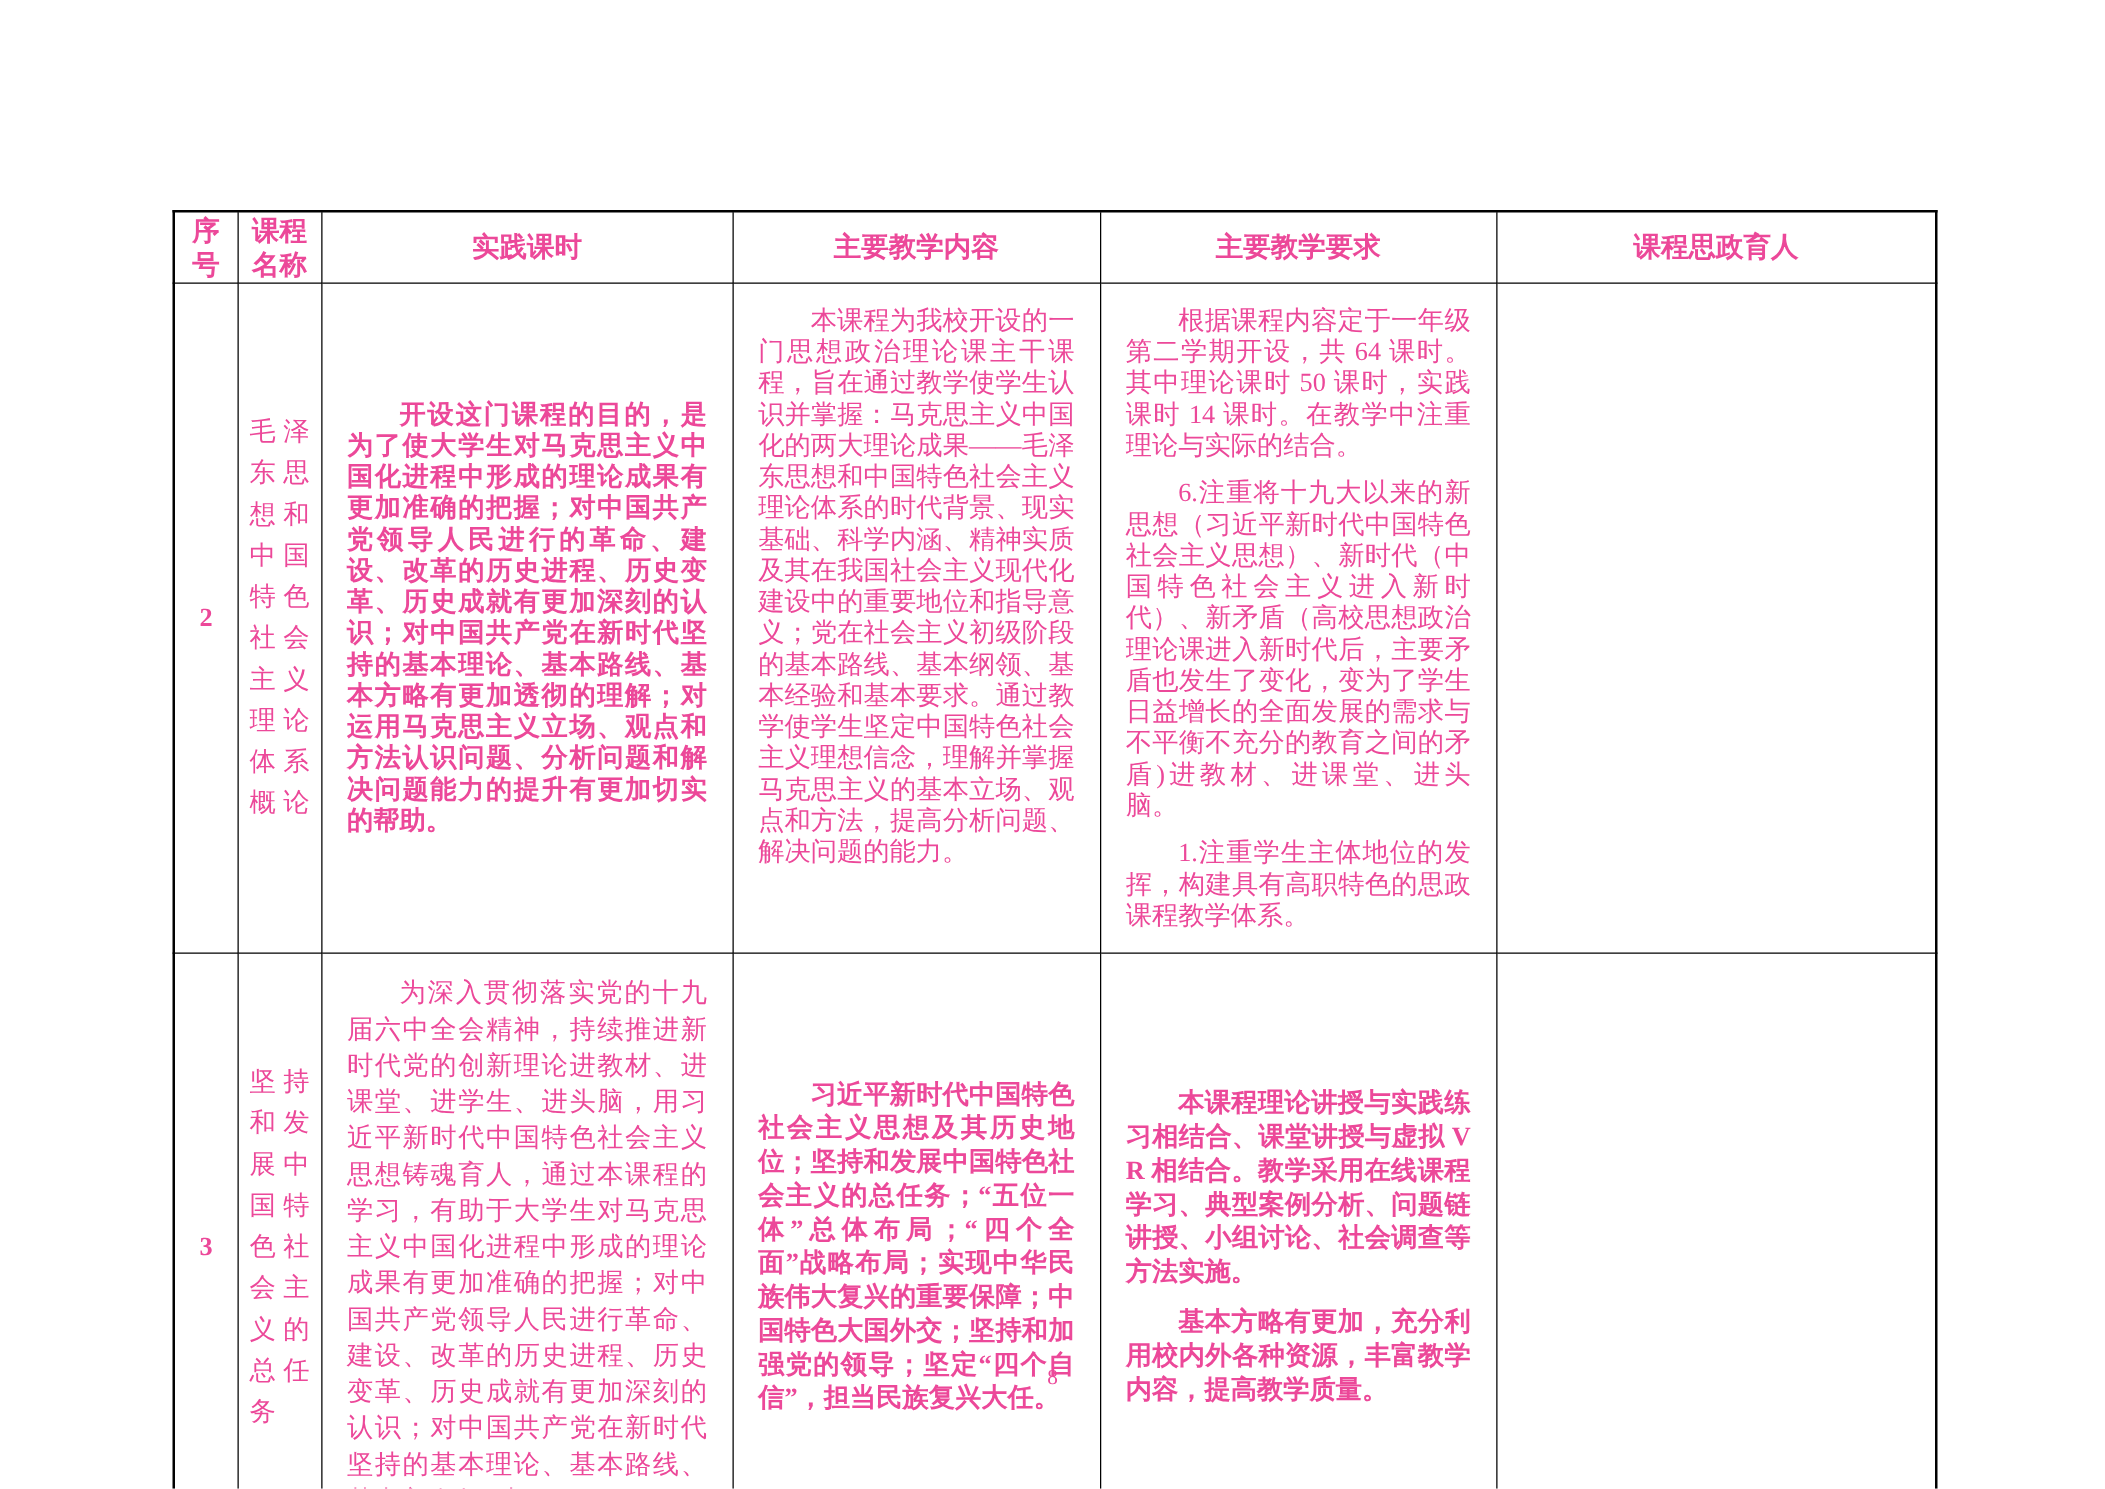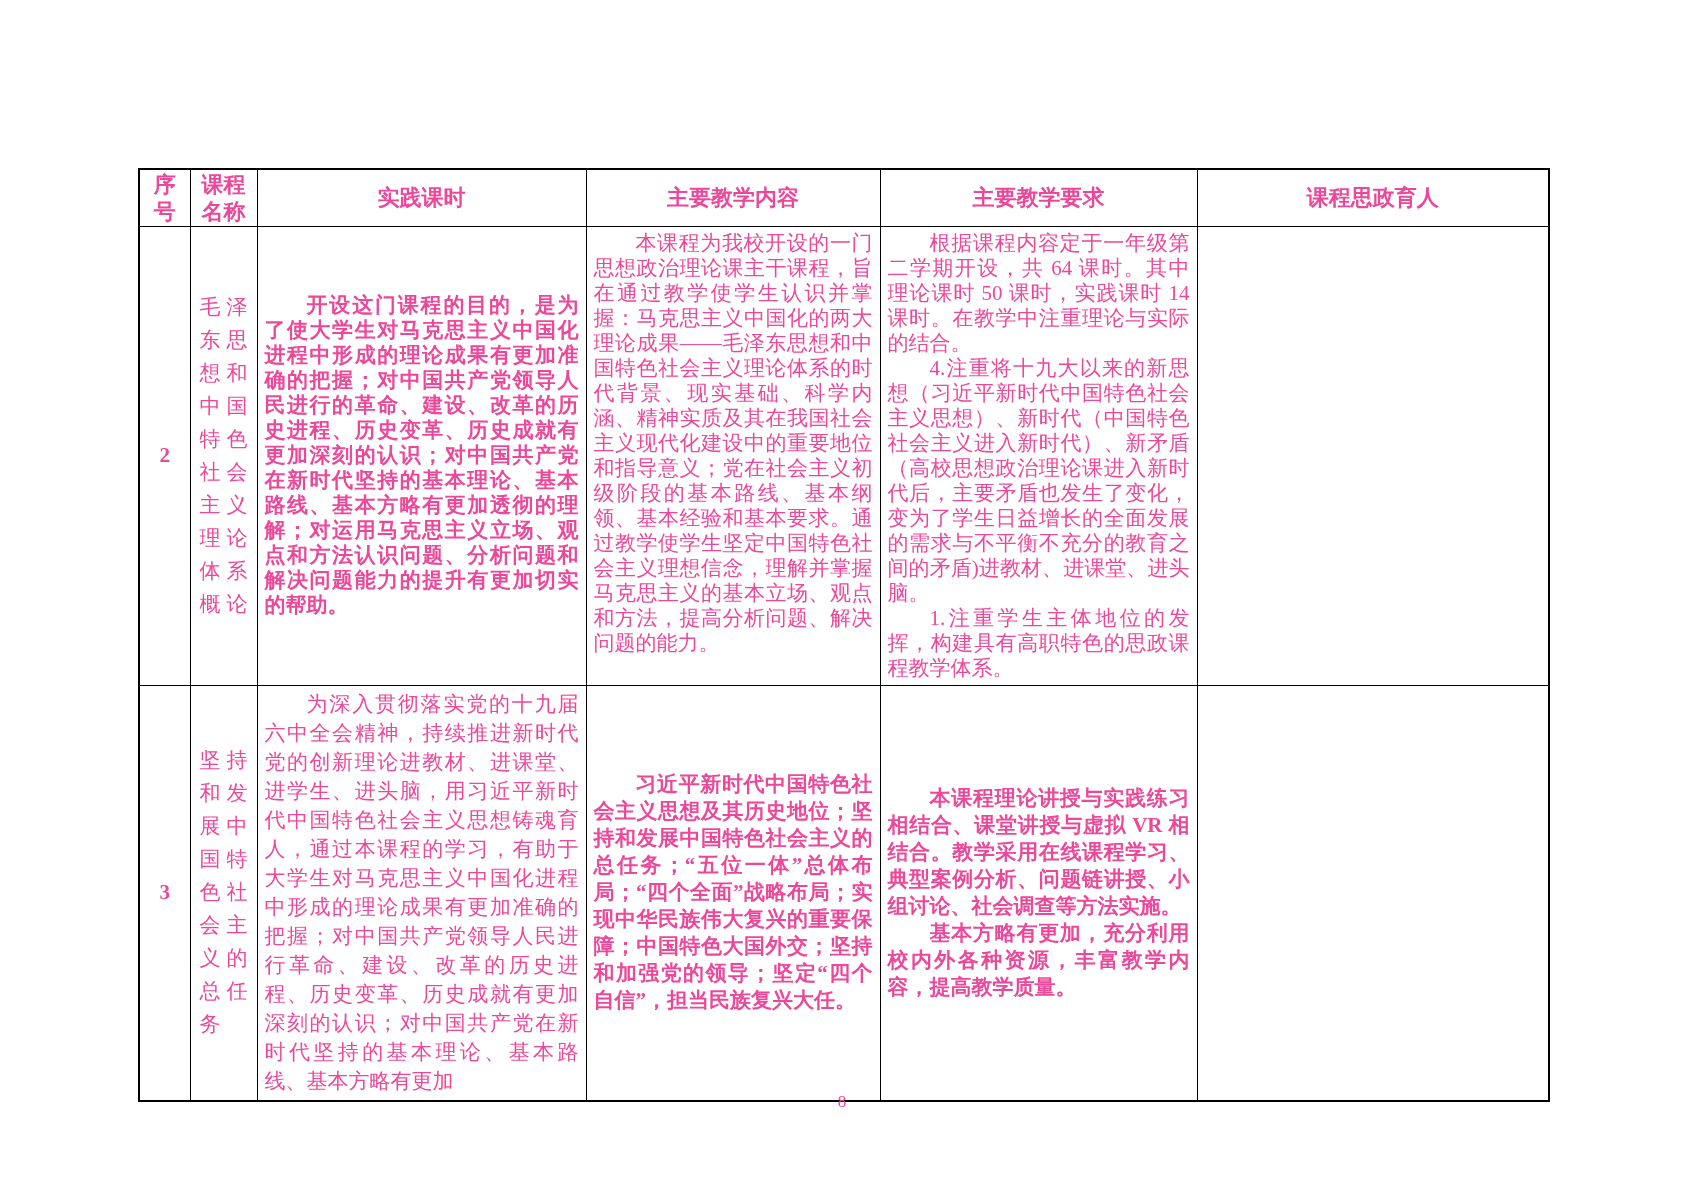--- a/index.html
+++ b/index.html
@@ -65,21 +65,21 @@
   }
 
   td.body-cell {
     font-size: 21px;
     padding: 4px 7px;
   }
   td.v-top { vertical-align: top; }
   td.v-mid { vertical-align: middle; font-weight: bold; }
 
   .para {
-    margin: 0;
+    margin: 13px;
     text-indent: 2em;
     text-align: justify;
     text-justify: inter-ideograph;
     word-break: break-all;
   }
   .lh-tight .para { line-height: 25px; }
   .lh-loose .para { line-height: 29px; }
   .lh-mid   .para { line-height: 27px; }
 
   .page-number {
@@ -122,21 +122,21 @@
           <div class="name-text">毛泽东思想和中国特色社会主义理论体系概论</div>
         </td>
         <td class="body-cell v-mid lh-tight">
           <p class="para">开设这门课程的目的，是为了使大学生对马克思主义中国化进程中形成的理论成果有更加准确的把握；对中国共产党领导人民进行的革命、建设、改革的历史进程、历史变革、历史成就有更加深刻的认识；对中国共产党在新时代坚持的基本理论、基本路线、基本方略有更加透彻的理解；对运用马克思主义立场、观点和方法认识问题、分析问题和解决问题能力的提升有更加切实的帮助。</p>
         </td>
         <td class="body-cell v-top lh-tight">
           <p class="para">本课程为我校开设的一门思想政治理论课主干课程，旨在通过教学使学生认识并掌握：马克思主义中国化的两大理论成果——毛泽东思想和中国特色社会主义理论体系的时代背景、现实基础、科学内涵、精神实质及其在我国社会主义现代化建设中的重要地位和指导意义；党在社会主义初级阶段的基本路线、基本纲领、基本经验和基本要求。通过教学使学生坚定中国特色社会主义理想信念，理解并掌握马克思主义的基本立场、观点和方法，提高分析问题、解决问题的能力。</p>
         </td>
         <td class="body-cell v-top lh-tight">
           <p class="para">根据课程内容定于一年级第二学期开设，共 64 课时。其中理论课时 50 课时，实践课时 14 课时。在教学中注重理论与实际的结合。</p>
-          <p class="para">4.注重将十九大以来的新思想（习近平新时代中国特色社会主义思想）、新时代（中国特色社会主义进入新时代）、新矛盾（高校思想政治理论课进入新时代后，主要矛盾也发生了变化，变为了学生日益增长的全面发展的需求与不平衡不充分的教育之间的矛盾)进教材、进课堂、进头脑。</p>
+          <p class="para">6.注重将十九大以来的新思想（习近平新时代中国特色社会主义思想）、新时代（中国特色社会主义进入新时代）、新矛盾（高校思想政治理论课进入新时代后，主要矛盾也发生了变化，变为了学生日益增长的全面发展的需求与不平衡不充分的教育之间的矛盾)进教材、进课堂、进头脑。</p>
           <p class="para">1.注重学生主体地位的发挥，构建具有高职特色的思政课程教学体系。</p>
         </td>
         <td class="body-cell">
           <p class="para"></p>
         </td>
       </tr>
       <tr class="data-row-3">
         <td class="seq-cell">3</td>
         <td class="name-cell">
           <div class="name-text">坚持和发展中国特色社会主义的总任务</div>

